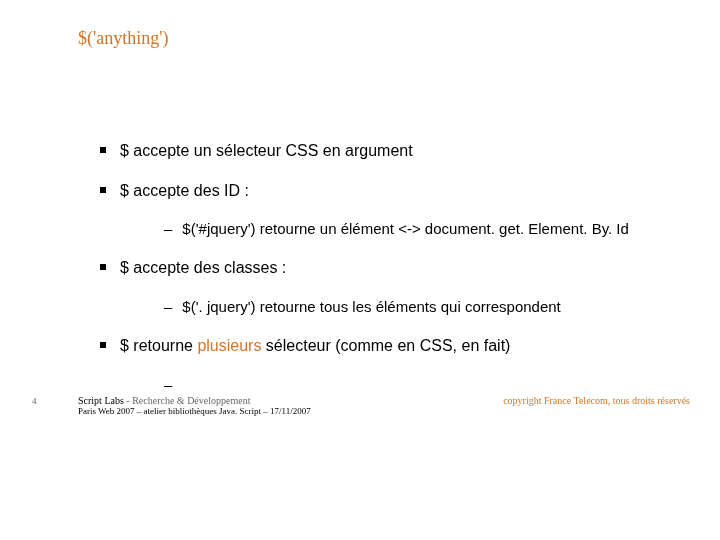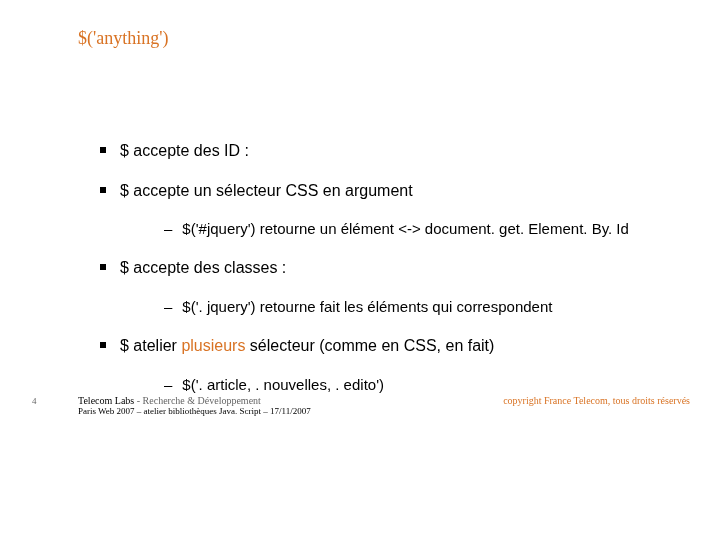--- a/index.html
+++ b/index.html
@@ -106,61 +106,60 @@
 <body>
 
 <div class="slide">
 
   <div class="title">$('anything')</div>
 
   <div class="content">
 
     <div class="bullet-l1">
       <span class="mk"></span>
-      <span>$ accepte des ID :</span>
+      <span>$ accepte un sélecteur CSS en argument</span>
     </div>
 
     <div class="bullet-l1">
       <span class="mk"></span>
-      <span>$ accepte un sélecteur CSS en argument</span>
+      <span>$ accepte des ID :</span>
     </div>
 
     <div class="bullet-l2">
       <span class="mk">–</span>
       <span>$('#jquery') retourne un élément &lt;-&gt; document. get. Element. By. Id</span>
     </div>
 
     <div class="bullet-l1">
       <span class="mk"></span>
       <span>$ accepte des classes :</span>
     </div>
 
     <div class="bullet-l2">
       <span class="mk">–</span>
-      <span>$('. jquery') retourne fait les éléments qui correspondent</span>
+      <span>$('. jquery') retourne tous les éléments qui correspondent</span>
     </div>
 
     <div class="bullet-l1">
       <span class="mk"></span>
-      <span><span>$ atelier </span><span class="accent">plusieurs</span><span> sélecteur (comme en CSS, en fait)</span></span>
+      <span><span>$ retourne </span><span class="accent">plusieurs</span><span> sélecteur (comme en CSS, en fait)</span></span>
     </div>
 
     <div class="bullet-l2">
       <span class="mk">–</span>
-      <span>$('. article, . nouvelles, . edito')</span>
     </div>
 
   </div>
 
   <div class="page-num">4</div>
 
   <div class="footer">
     <div class="footer-top">
       <span class="footer-left">
-        <span>Telecom Labs</span>
+        <span>Script Labs</span>
         <span class="dept"> - <span>Recherche &amp; Développement</span></span>
       </span>
       <span class="footer-right">copyright France Telecom, tous droits réservés</span>
     </div>
     <div class="footer-bottom">Paris Web 2007 – atelier bibliothèques Java. Script – 17/11/2007</div>
   </div>
 
 </div>
 
 </body></html>

